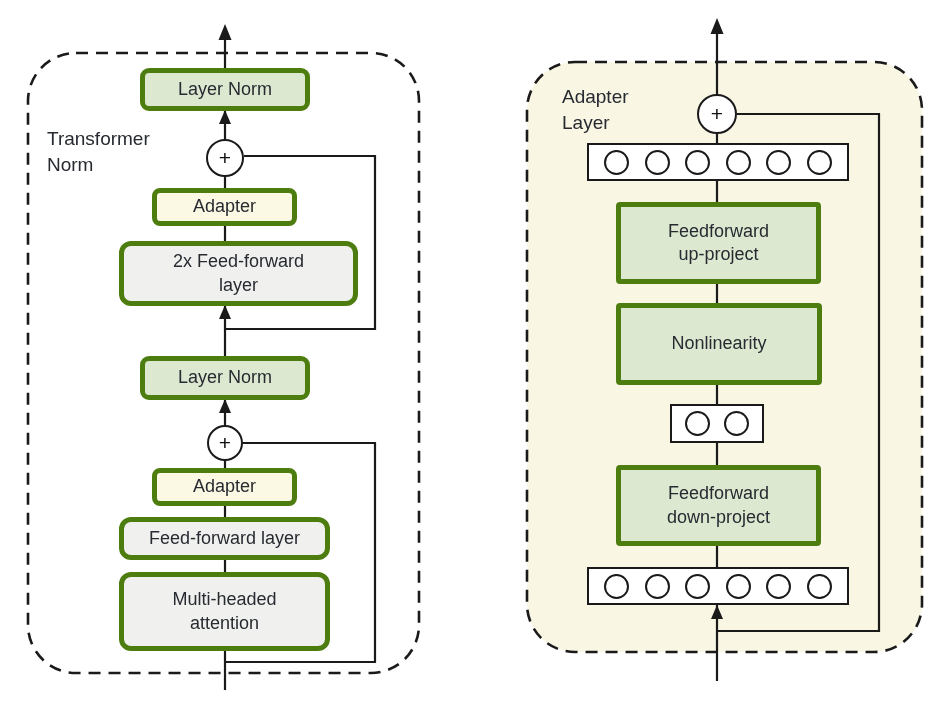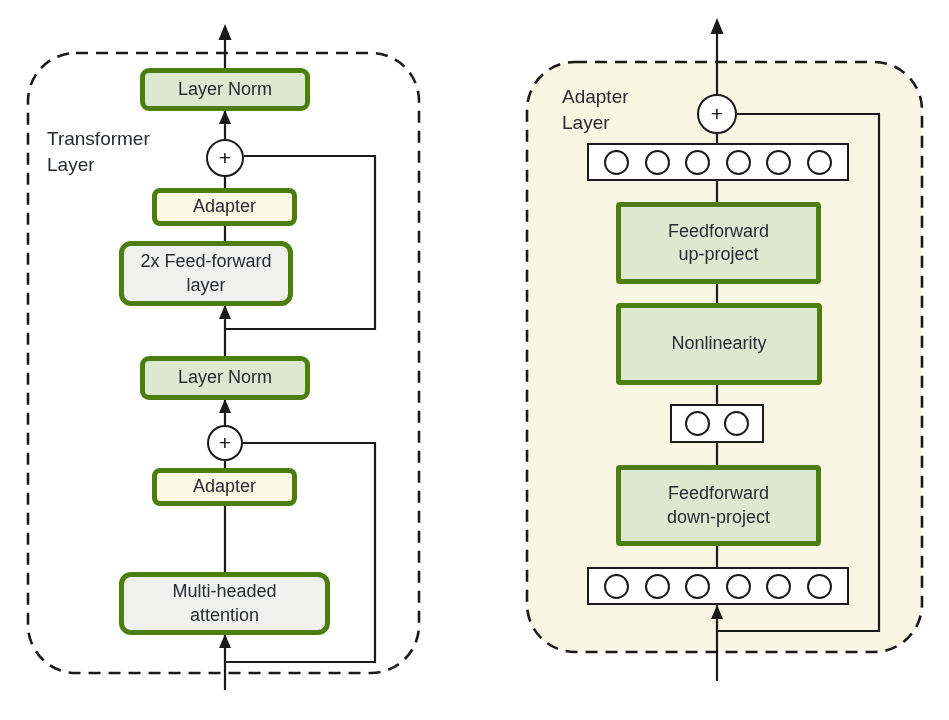--- a/index.html
+++ b/index.html
@@ -73,39 +73,40 @@
     <polygon points="225,24 218.5,40 231.5,40" class="head"></polygon>
     <polygon points="225,110 219,124 231,124" class="head"></polygon>
     <polygon points="225,305 219,319 231,319" class="head"></polygon>
     <polygon points="225,399 219,413 231,413" class="head"></polygon>
     <polygon points="225,634 219,648 231,648" class="head"></polygon>
     <polygon points="717,18 710.5,34 723.5,34" class="head"></polygon>
     <polygon points="717,605 711,619 723,619" class="head"></polygon>
   </svg>
 
   <div class="panel-label" style="left:47px;top:126px;">Transformer
-Layer</div>
+Norm</div>
 
   <div class="box green" style="left:140px;top:68px;width:170px;height:43px;">Layer Norm</div>
 
   <div class="plus" style="left:206px;top:139px;width:38px;height:38px;">+</div>
 
   <div class="box yellow" style="left:152px;top:188px;width:145px;height:38px;">Adapter</div>
 
-  <div class="box gray" style="left:119px;top:241px;width:174px;height:65px;">2x Feed-forward
+  <div class="box gray" style="left:119px;top:241px;width:239px;height:65px;">2x Feed-forward
 layer</div>
 
   <div class="box green" style="left:140px;top:356px;width:170px;height:44px;">Layer Norm</div>
 
   <div class="plus" style="left:207px;top:425px;width:36px;height:36px;">+</div>
 
   <div class="box yellow" style="left:152px;top:468px;width:145px;height:38px;">Adapter</div>
 
+  <div class="box gray" style="left:119px;top:517px;width:211px;height:43px;">Feed-forward layer</div>
 
-  <div class="box gray" style="left:119px;top:572px;width:211px;height:63px;">Multi-headed
+  <div class="box gray" style="left:119px;top:572px;width:211px;height:79px;">Multi-headed
 attention</div>
 
   <div class="panel-label" style="left:562px;top:84px;">Adapter
 Layer</div>
 
   <div class="plus" style="left:697px;top:94px;width:40px;height:40px;">+</div>
 
   <div class="row" style="left:587px;top:143px;width:262px;height:38px;">
       <span class="unit"></span>
       <span class="unit"></span>

